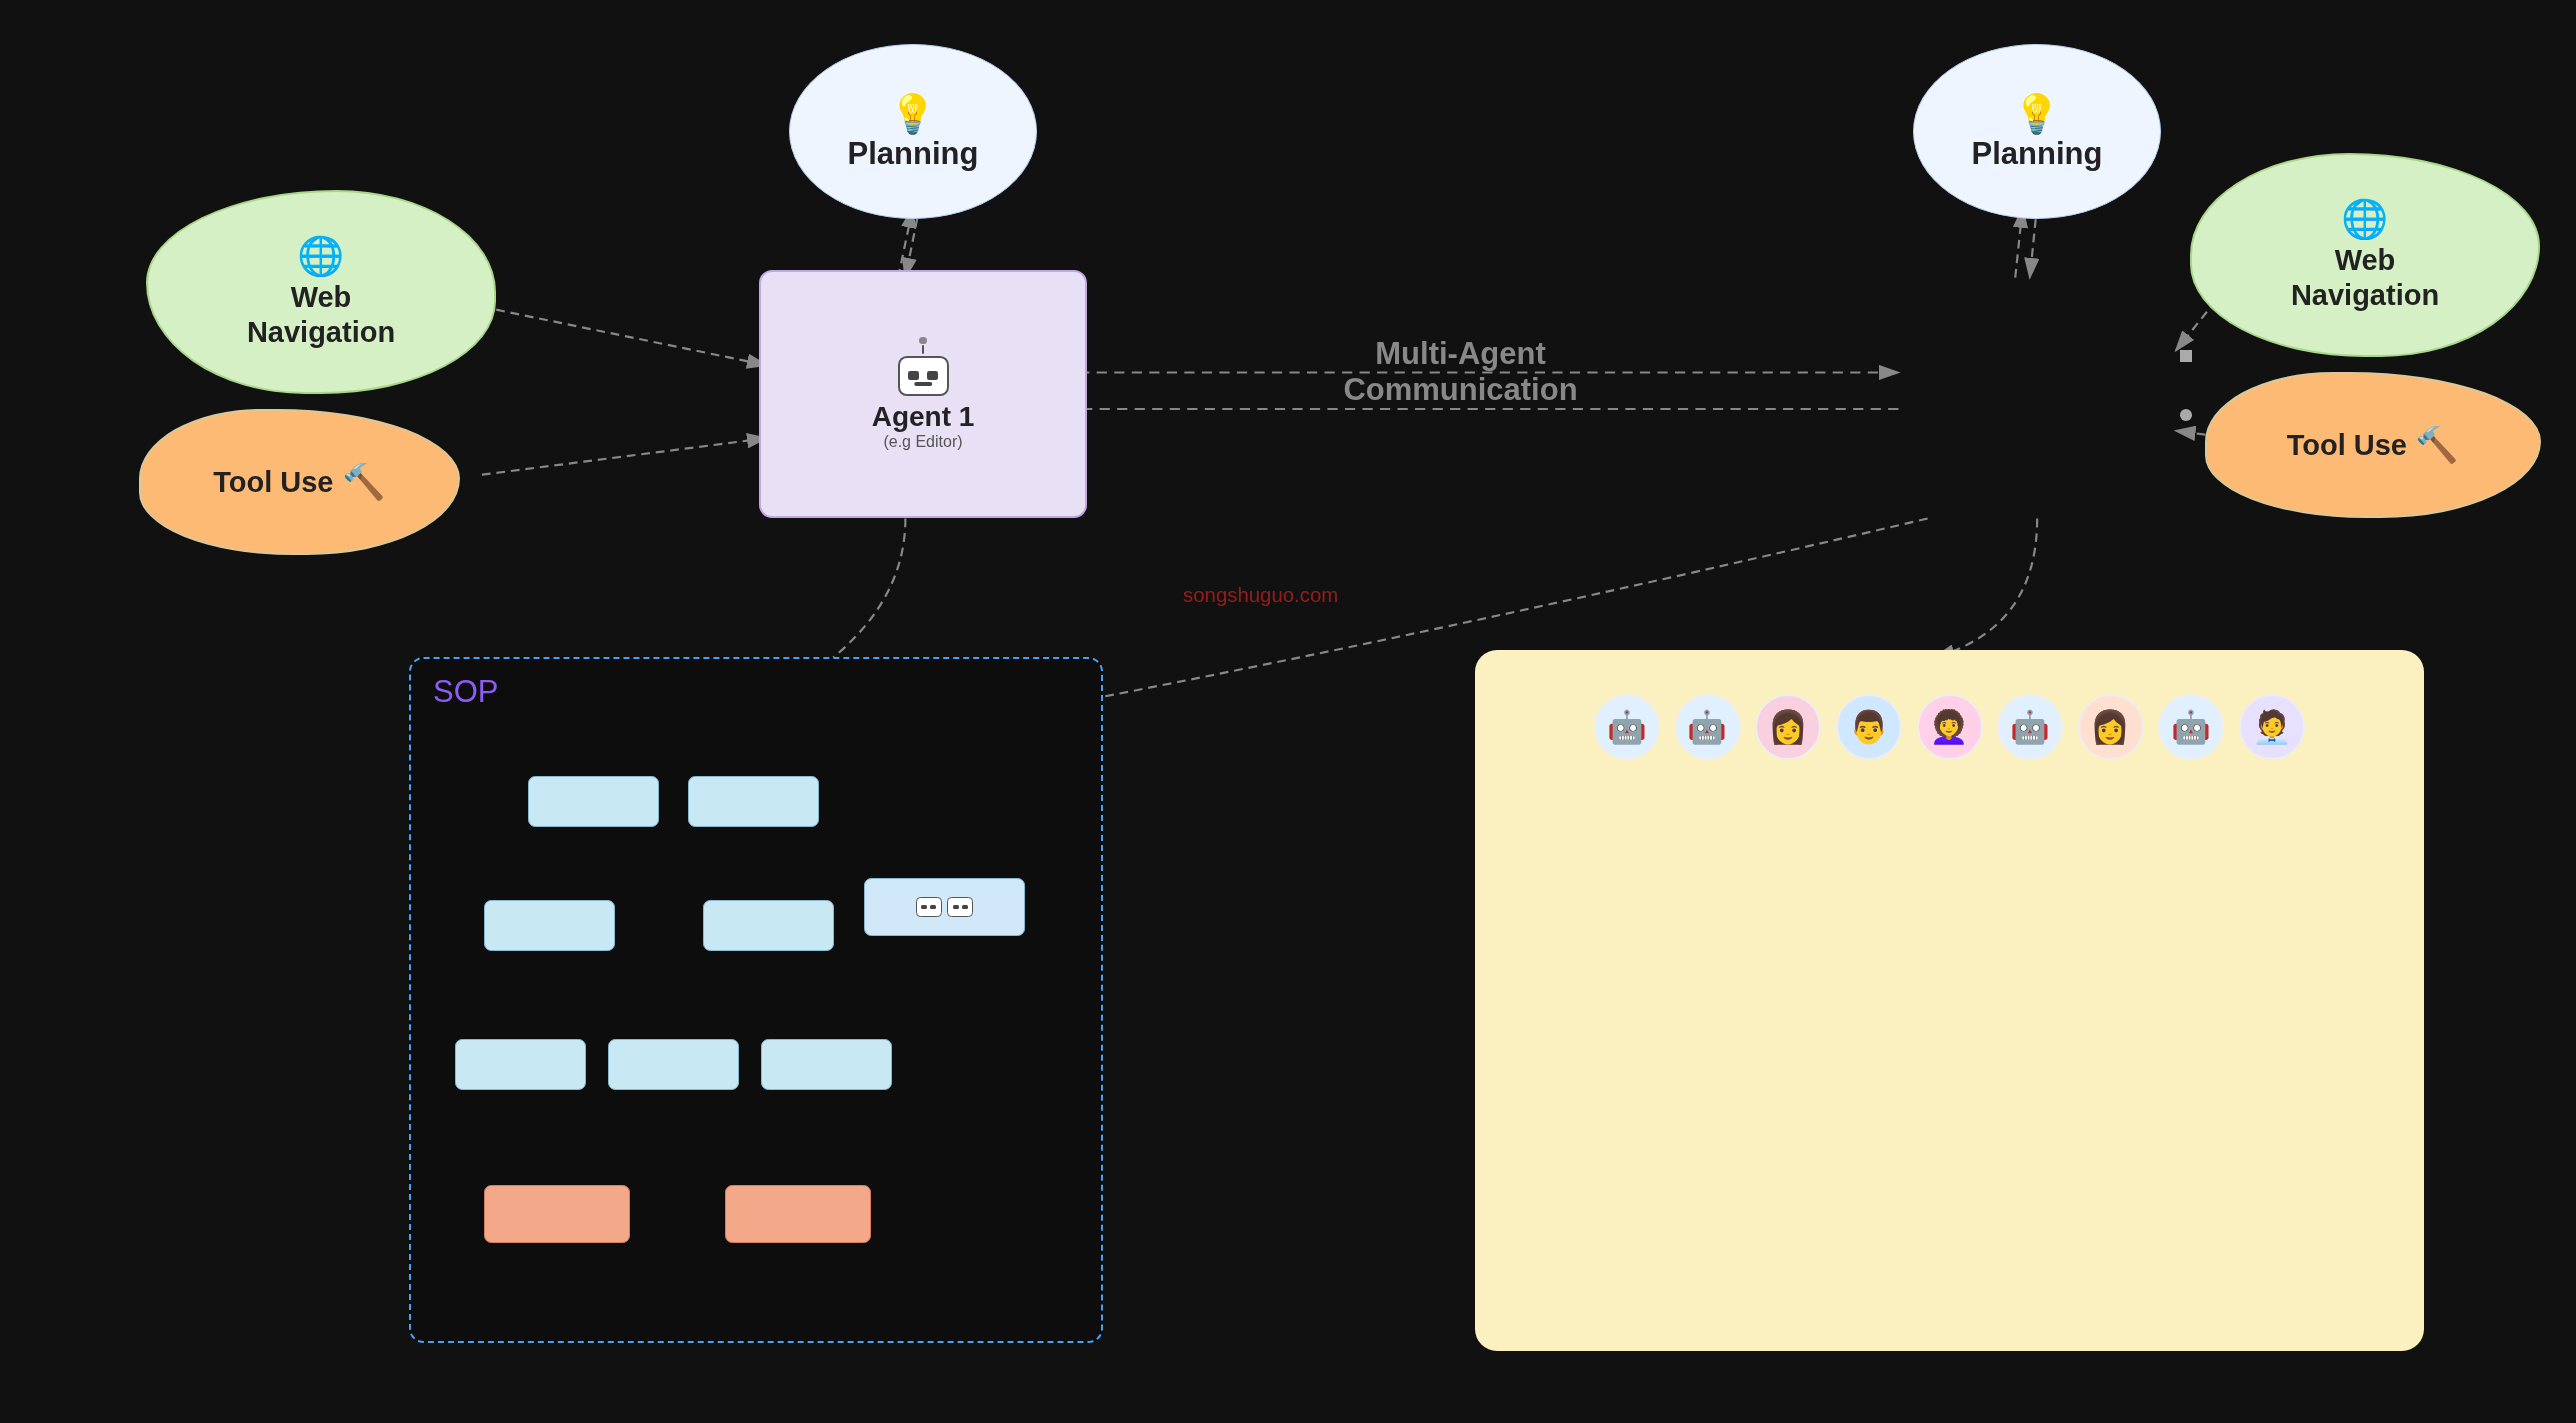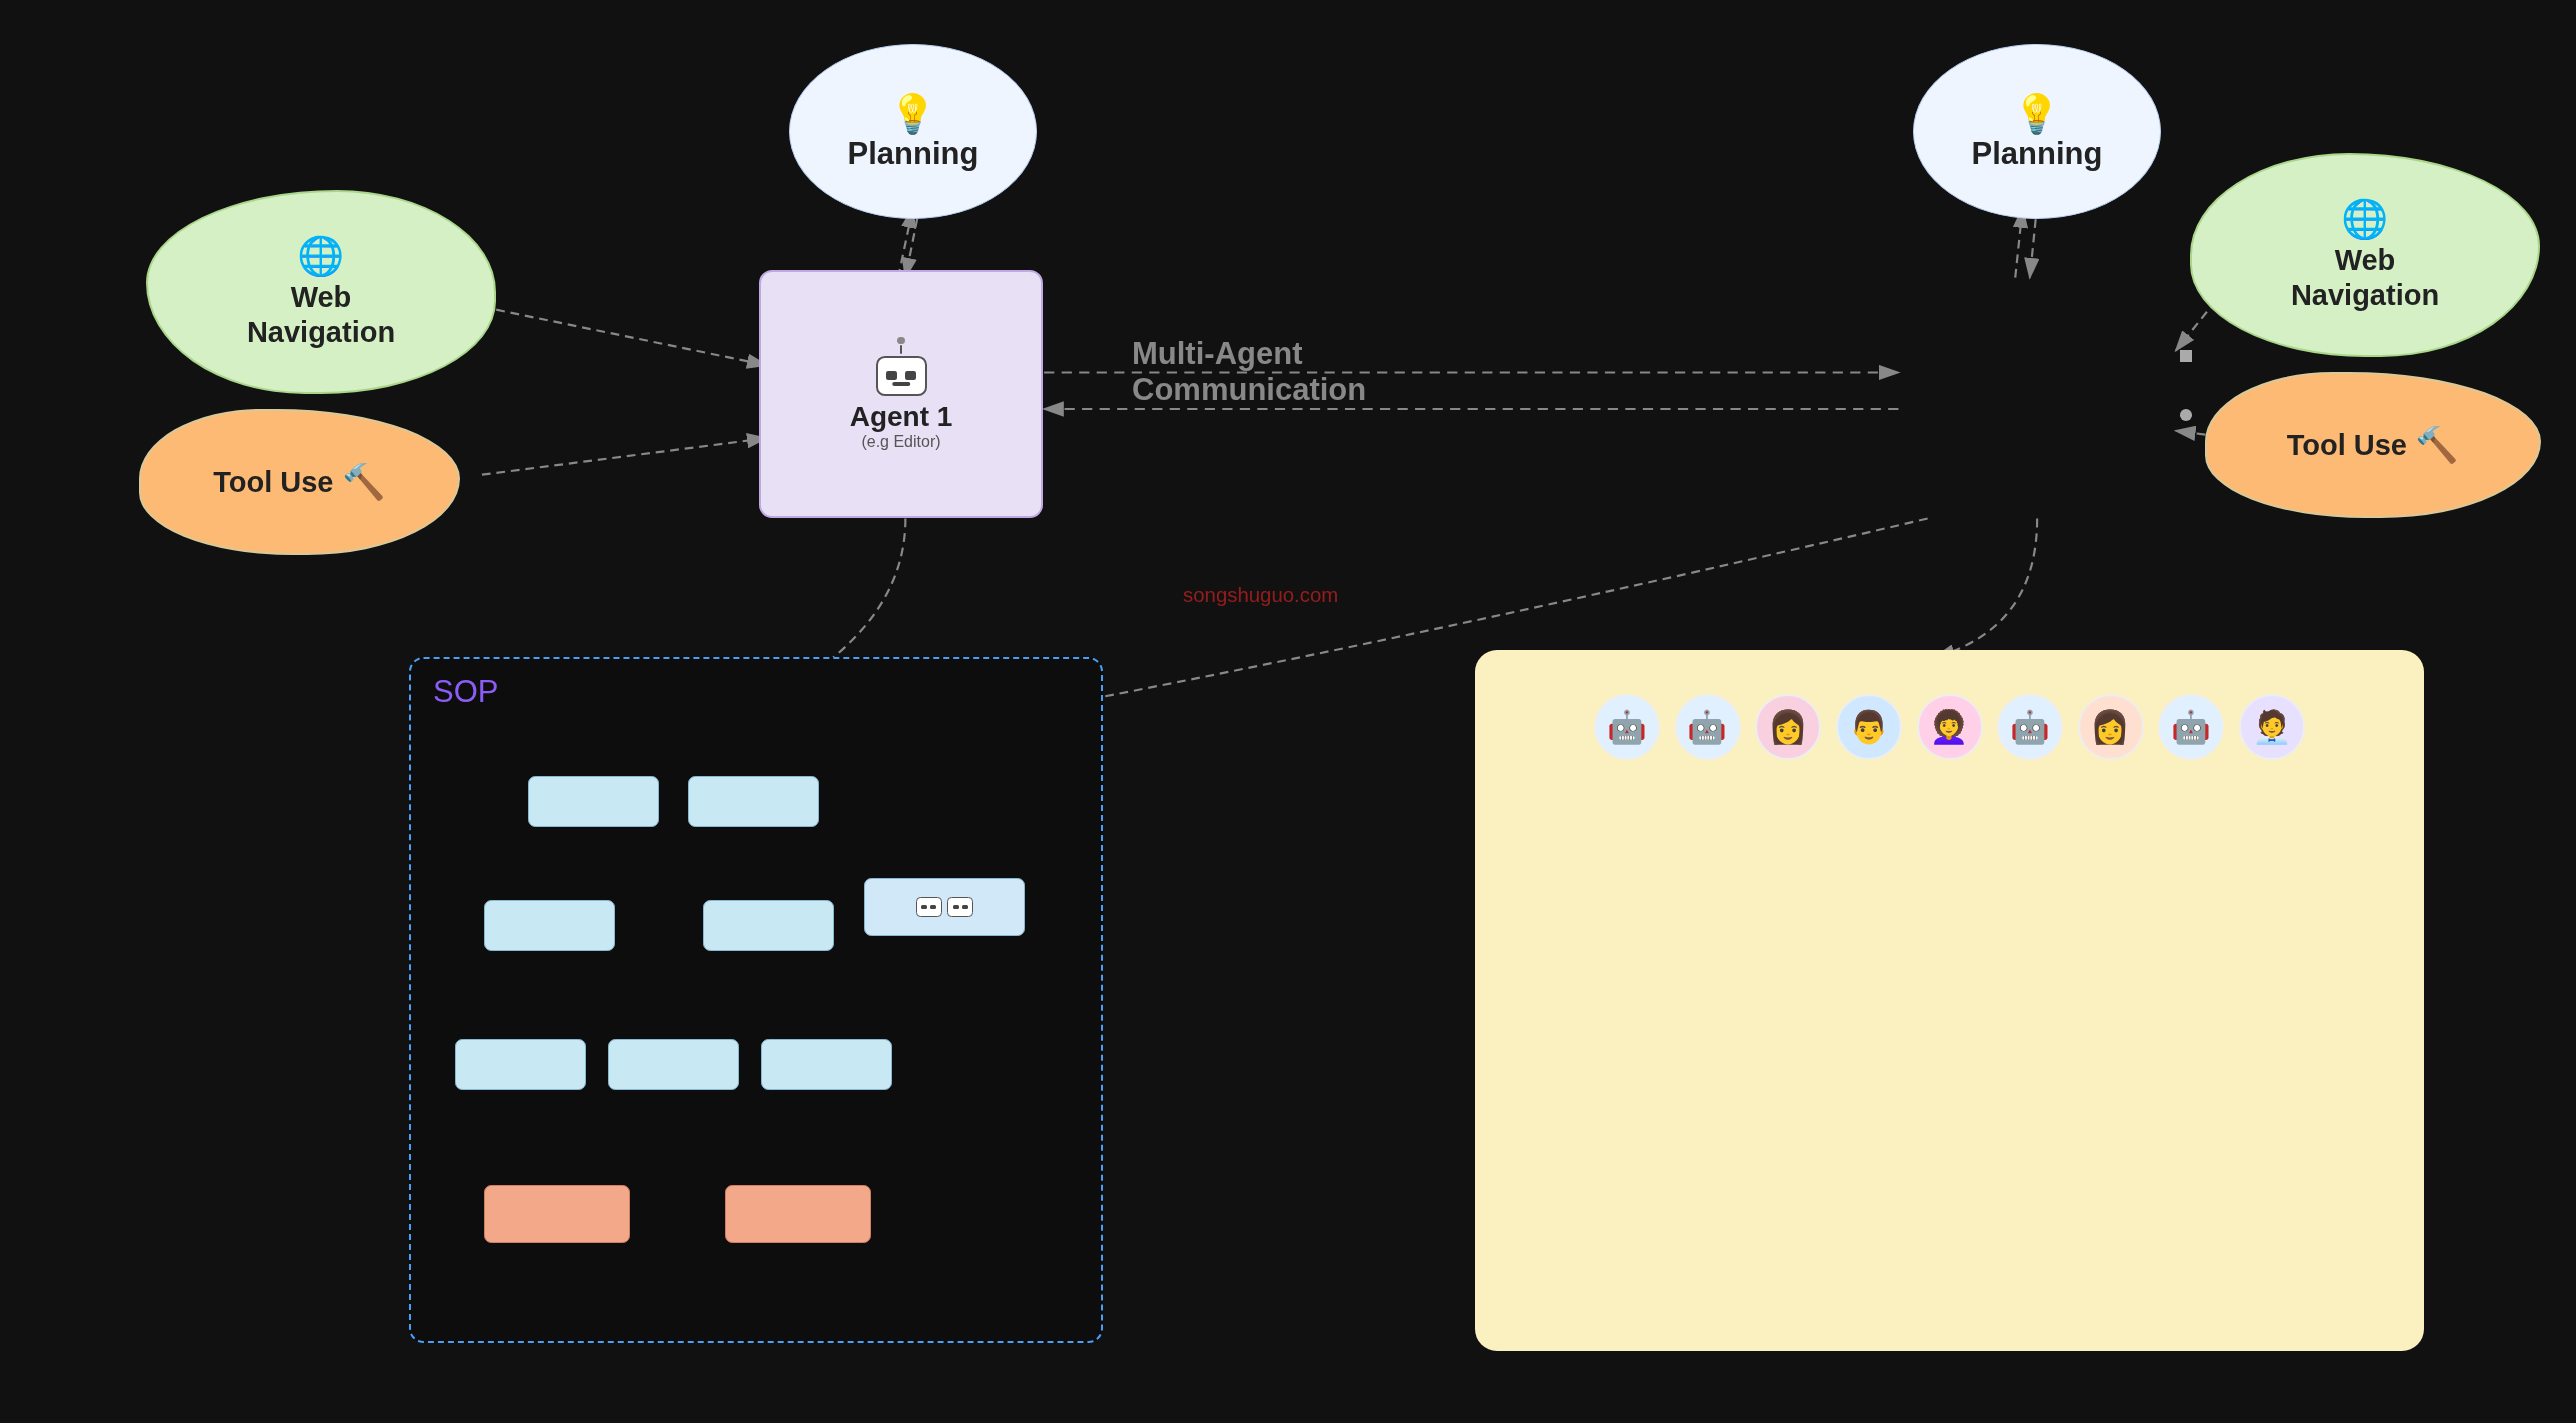--- a/index.html
+++ b/index.html
@@ -173,21 +173,21 @@
       width: 2576px;
       height: 1424px;
       pointer-events: none;
     }
     
     .comm-label {
       position: absolute;
       font-size: 31px;
       font-weight: 600;
       color: #888;
-      text-align: left;
+      text-align: center;
     }
     
     .watermark {
       position: absolute;
       font-size: 20.4px;
       color: #cc2222;
       opacity: 0.7;
     }
     
     .avatar-grid {
@@ -333,21 +333,21 @@
     </div>
   </div>
 
   <div class="blob blob-cream" style="left:2205px; top:372px; width:336px; height:146px; border-radius:40% 60% 50% 50%/50% 50% 55% 45%;">
     <div style="display:flex;align-items:center;gap:8.8px;">
       <span style="font-size:29px;font-weight:700;color:#222;">Tool Use</span>
       <span style="font-size:35px;">🔨</span>
     </div>
   </div>
 
-  <div class="agent-box" style="left:759px; top:270px; width:284px; height:248px;">
+  <div class="agent-box" style="left:759px; top:270px; width:328px; height:248px;">
 
     <div class="robot-icon">
       <div class="robot-antenna-top" style="margin-bottom:1.5px;"></div>
       <div class="robot-antenna"></div>
       <div class="robot-head">
         <div class="robot-eye"></div>
         <div class="robot-eye"></div>
         <div class="robot-mouth"></div>
       </div>
     </div>

